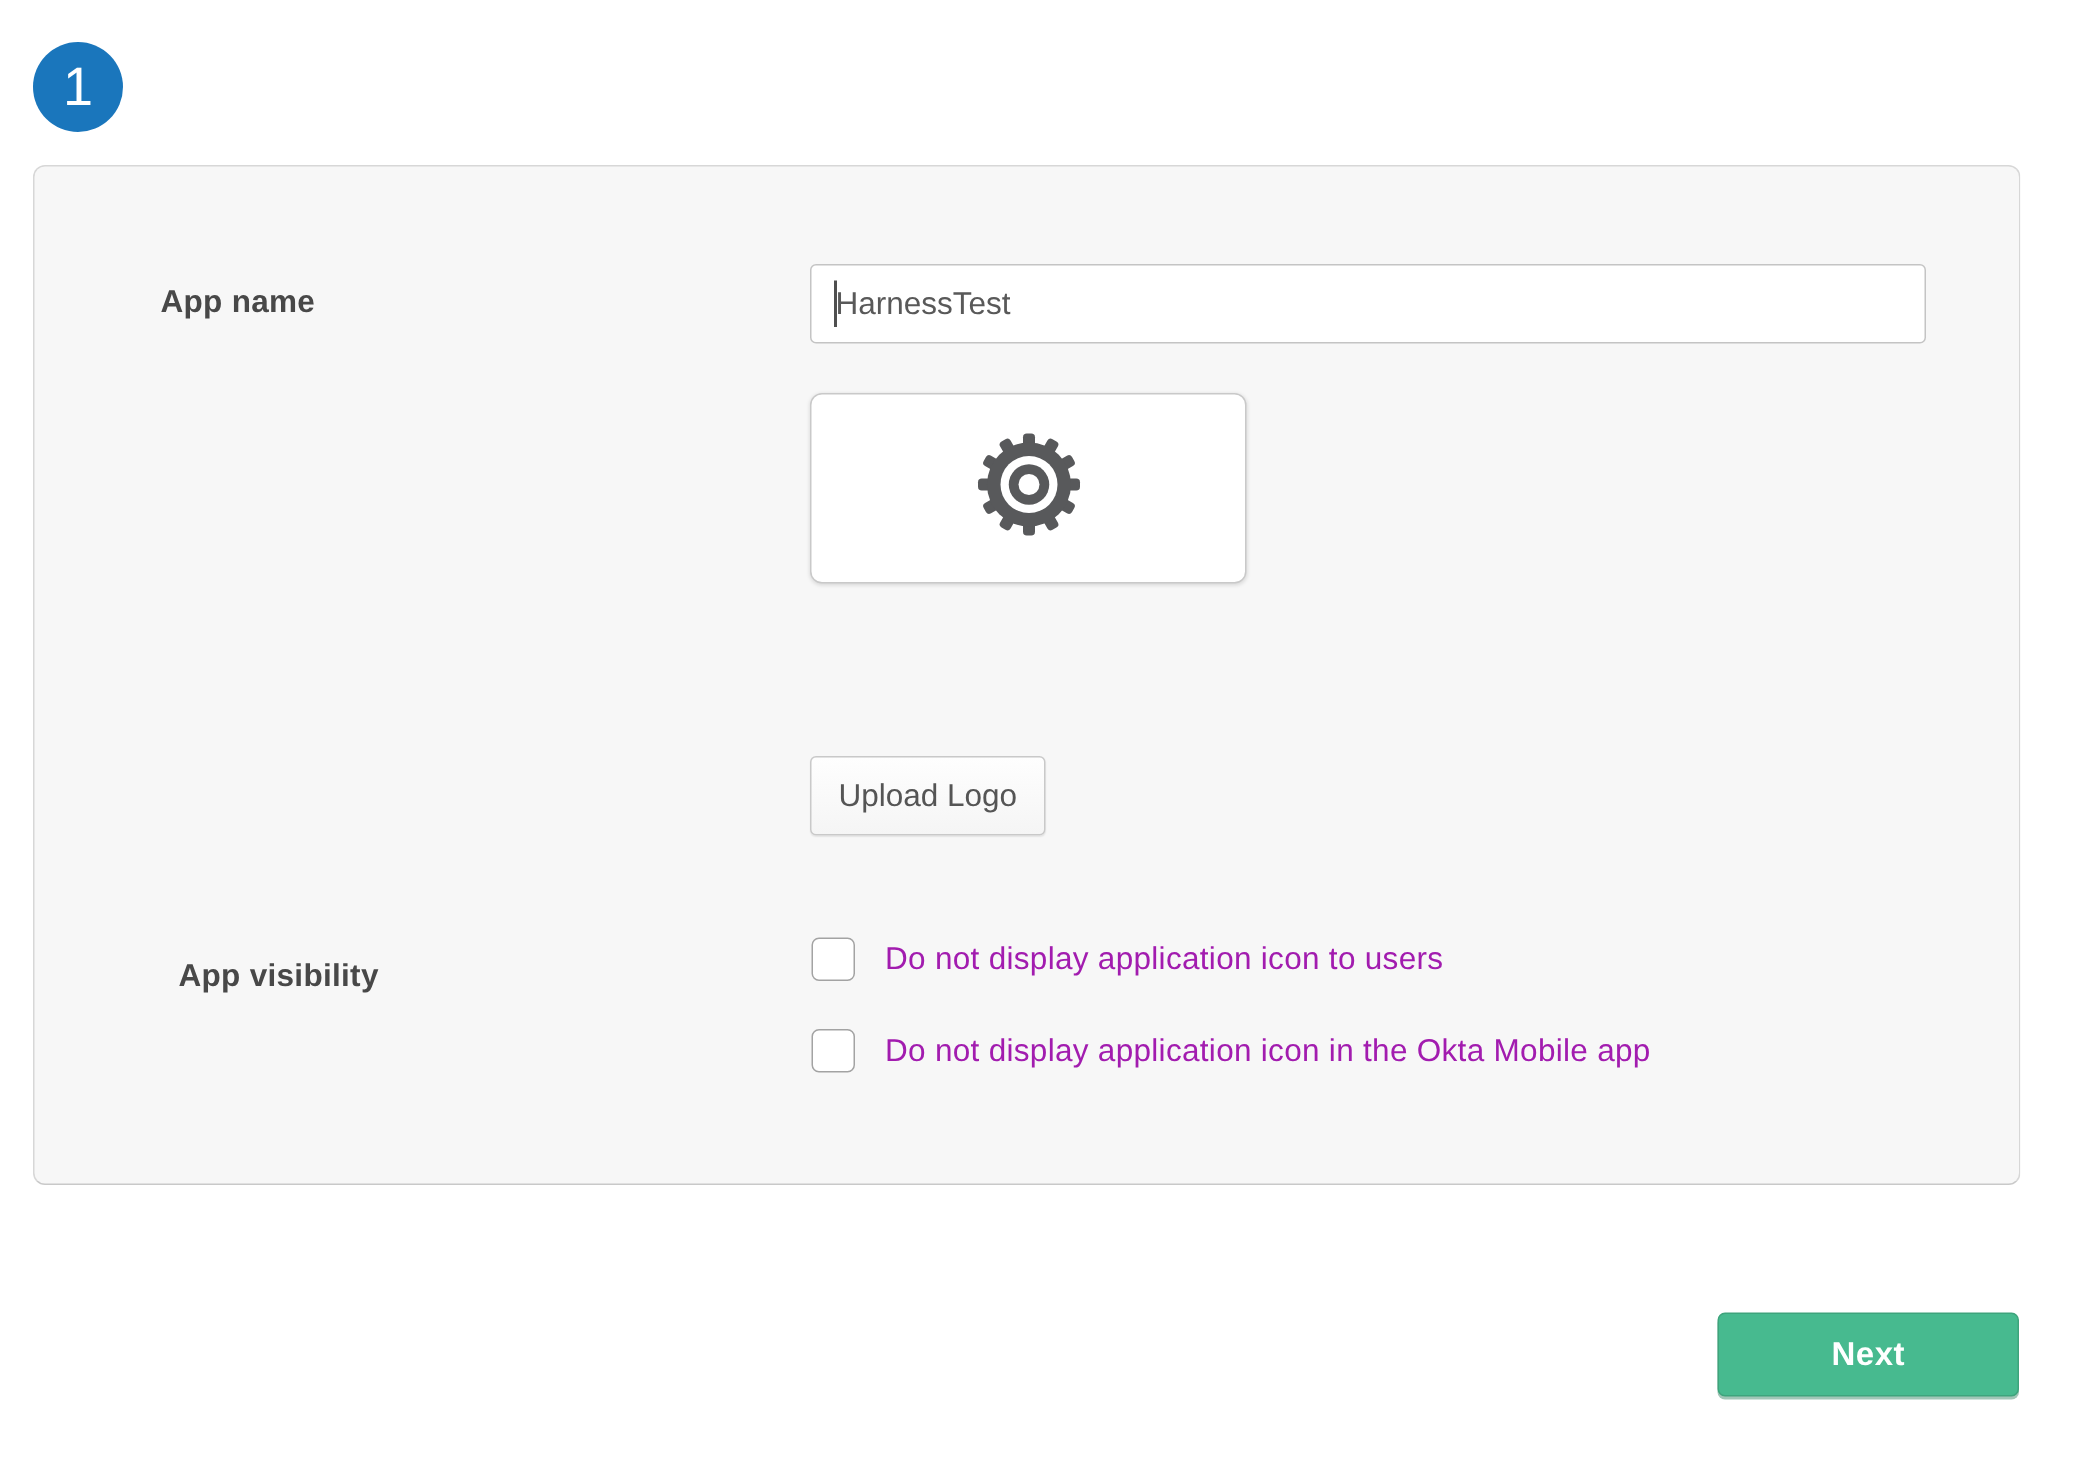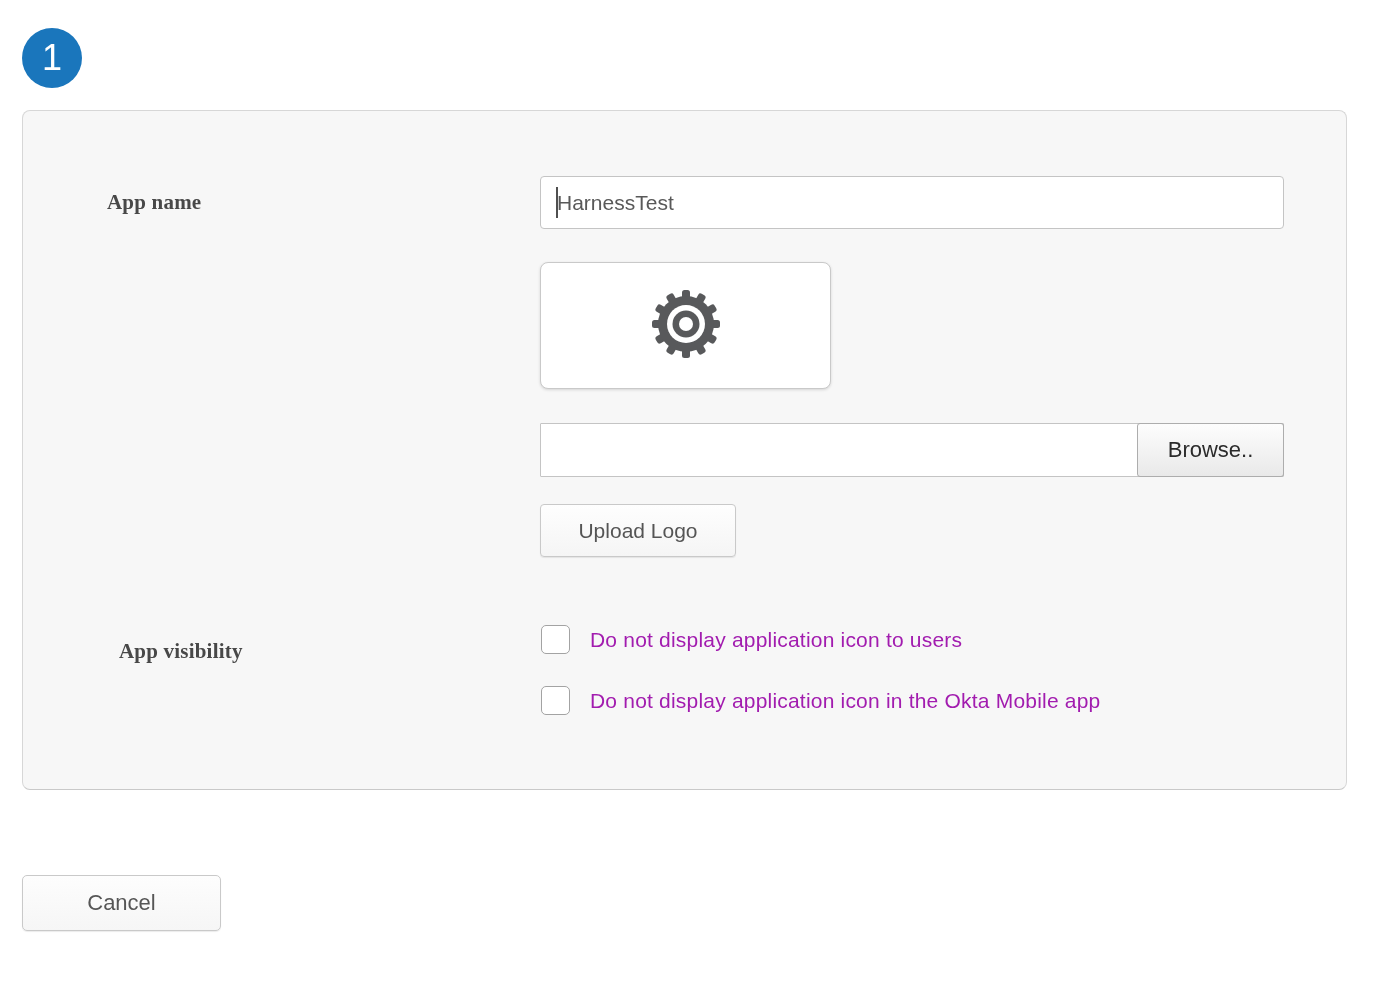--- a/index.html
+++ b/index.html
@@ -31,21 +31,20 @@
   }
 
   
   .panel {
     position: absolute; left: 22px; top: 110px;
     width: 1325px; height: 680px;
     background: #f7f7f7;
     border: 1px solid #d7d7d7;
     border-bottom-color: #c9c9c9;
     border-radius: 8px;
-    font-family: Liberation Serif, serif;
   }
 
   .field-label {
     position: absolute; left: 84px;
     font-size: 21px; font-weight: 700; color: #484848;
     letter-spacing: 0.2px;
   }
   .optional-note {
     font-weight: 400; color: #a9a9a9;
   }
@@ -102,21 +101,21 @@
     width: 147px; height: 54px;
     background: linear-gradient(#fdfdfd, #e9e9e9);
     border: 1px solid #adadad; border-radius: 3px;
     font-family: "Liberation Sans", "DejaVu Sans", sans-serif;
     font-size: 22px; color: #2b2b2b;
     cursor: pointer;
   }
 
   .upload-btn {
     position: absolute; left: 540px; top: 504px;
-    width: 196px; height: 53px;
+    width: 157px; height: 53px;
     background: linear-gradient(#fefefe, #f5f5f5);
     border: 1px solid #c9c9c9; border-radius: 4px;
     box-shadow: 0 1px 1px rgba(0,0,0,0.08);
     font-family: "Liberation Sans", "DejaVu Sans", sans-serif;
     font-size: 21px; color: #555555;
     cursor: pointer;
   }
 
   
   .checkbox {
@@ -194,28 +193,24 @@
           <rect x="33" y="3" width="8" height="13" rx="2.5" transform="rotate(330 37 37)"></rect>
           <circle cx="37" cy="37" r="28"></circle>
           <circle cx="37" cy="37" r="19" fill="#ffffff"></circle>
           <circle cx="37" cy="37" r="13.5"></circle>
           <circle cx="37" cy="37" r="7" fill="#ffffff"></circle>
         </g>
       </svg>
     </span>
   </div>
 
-  <div class="file-row">
-    <input class="file-text-input" type="text" value="" style="">
-    <button class="browse-btn">Browse..</button>
-  </div>
 
   <button class="upload-btn">Upload Logo</button>
 
   <div class="checkbox" style="top: 625px;"></div>
   <div class="checkbox-label" style="top: 628px;">Do not display application icon to users</div>
 
   <div class="checkbox" style="top: 686px;"></div>
   <div class="checkbox-label" style="top: 689px; text-align: right;">Do not display application icon in the Okta Mobile app</div>
 
-  <button class="cancel-btn">Cancel</button>
+  <button class="next-btn">Next</button>
 
 </div>
 
 </body></html>

